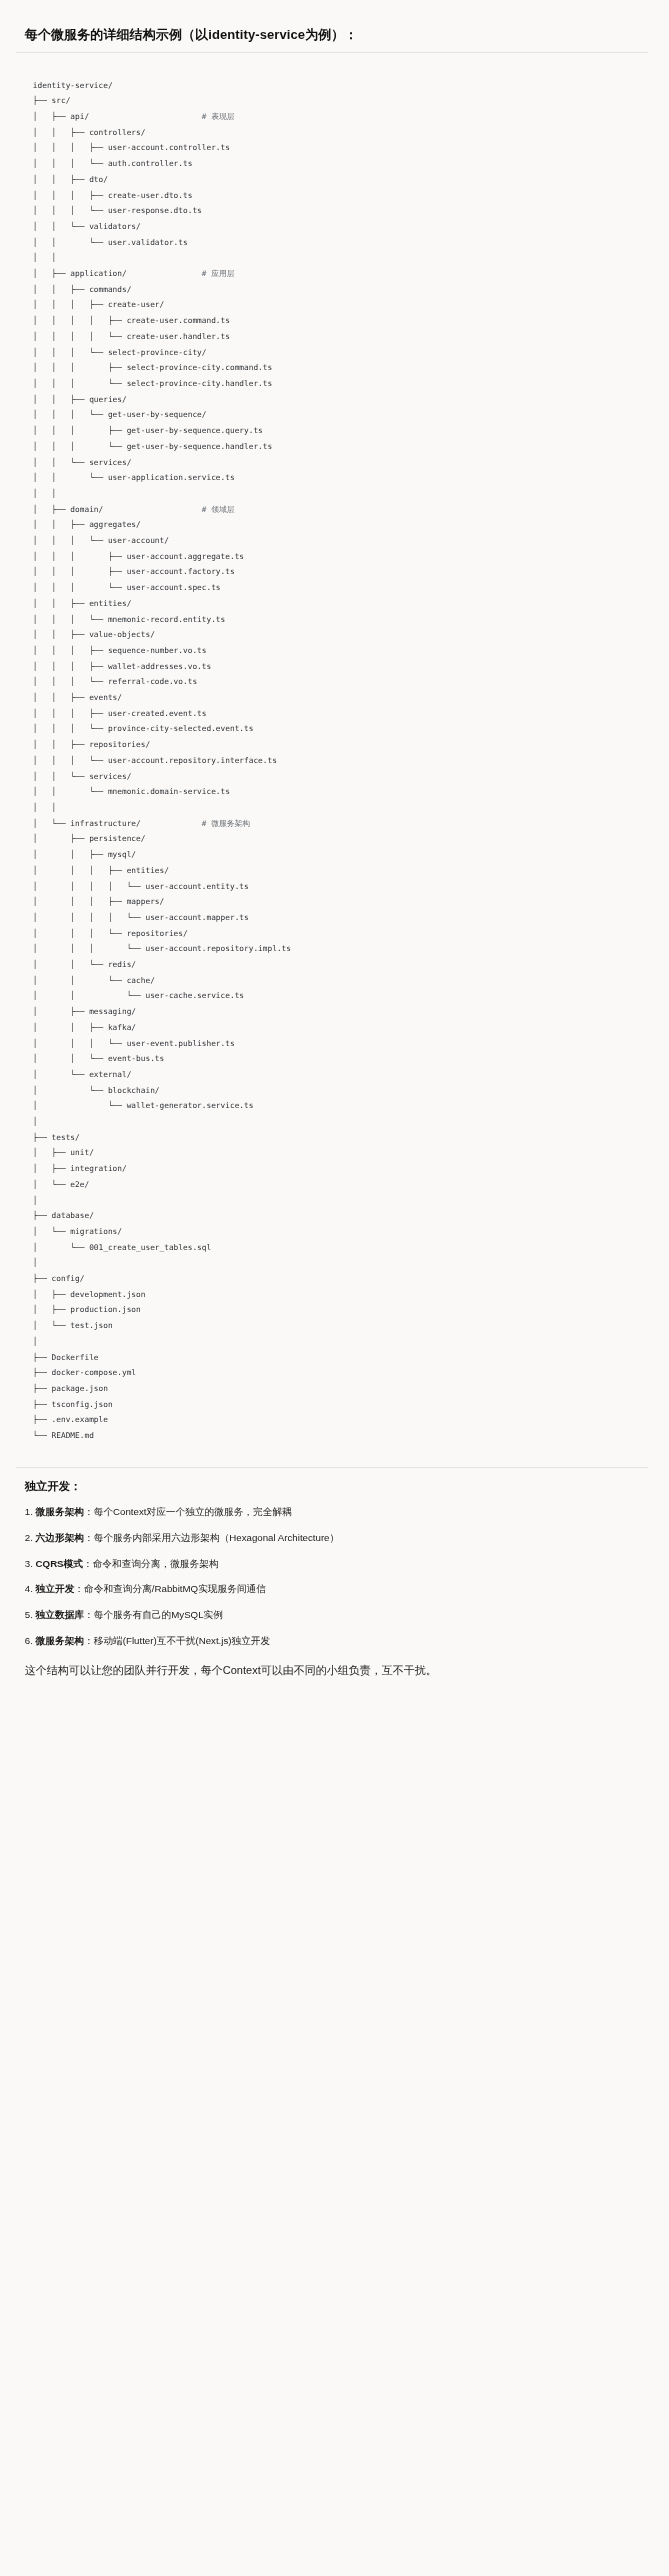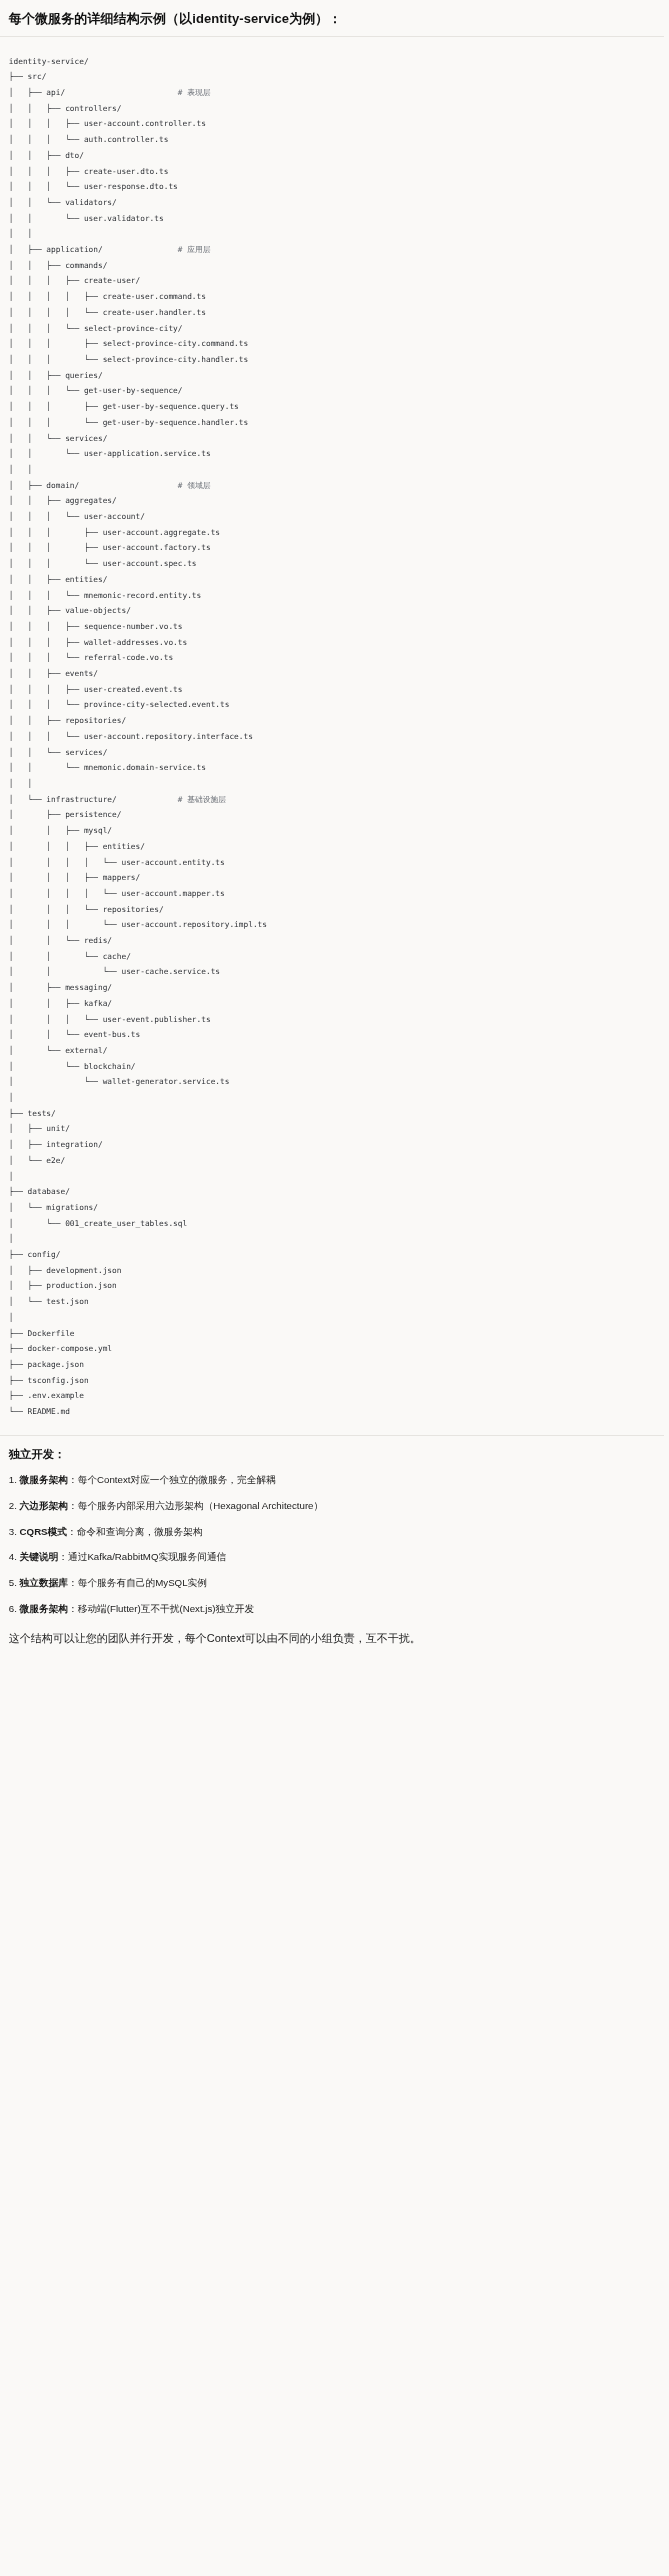--- a/index.html
+++ b/index.html
@@ -10,21 +10,21 @@
   body {
     width: 669px;
     font-family: "Liberation Sans", "DejaVu Sans", sans-serif;
     color: #1a1a1a;
     -webkit-font-smoothing: antialiased;
   }
   .page {
     width: 664px;
     box-sizing: border-box;
     background: #faf9f7;
-    padding: 0;
+    padding: 16px;
   }
 
   
   .title-block {
     padding: 10px 8.8px 8.8px 8.8px;
     border-bottom: 0.6px solid #e6e4e0;
     background: #faf9f7;
   }
   .title {
     font-size: 13px;
@@ -35,21 +35,21 @@
     margin: 0;
     font-family: "Liberation Sans", "DejaVu Sans", sans-serif;
   }
 
   
   .tree-block {
     padding: 16.3px 8.8px 15px 8.8px;
     background: #faf9f7;
   }
   pre.tree {
-    margin: 0;
+    margin: 8px;
     padding: 0;
     font-family: "DejaVu Sans Mono", "Liberation Mono", monospace;
     font-size: 7.8px;
     line-height: 15.7px;
     color: #2f3237;
     white-space: pre;
     tab-size: 4;
     overflow: visible;
     background: transparent;
   }
@@ -150,21 +150,21 @@
 │   │   │   ├── wallet-addresses.vo.ts
 │   │   │   └── referral-code.vo.ts
 │   │   ├── events/
 │   │   │   ├── user-created.event.ts
 │   │   │   └── province-city-selected.event.ts
 │   │   ├── repositories/
 │   │   │   └── user-account.repository.interface.ts
 │   │   └── services/
 │   │       └── mnemonic.domain-service.ts
 │   │
-│   └── infrastructure/             <span class="cmt"># 基础设施层</span>
+│   └── infrastructure/             <span class="cmt"># 微服务架构</span>
 │       ├── persistence/
 │       │   ├── mysql/
 │       │   │   ├── entities/
 │       │   │   │   └── user-account.entity.ts
 │       │   │   ├── mappers/
 │       │   │   │   └── user-account.mapper.ts
 │       │   │   └── repositories/
 │       │   │       └── user-account.repository.impl.ts
 │       │   └── redis/
 │       │       └── cache/
@@ -198,21 +198,21 @@
 ├── .env.example
 └── README.md</pre>
   </div>
 
   <div class="notes-block">
     <div class="notes-heading">独立开发：</div>
     <ol class="notes">
         <li><span class="num">1.</span> <span class="term">微服务架构</span><span class="desc">：每个Context对应一个独立的微服务，完全解耦</span></li>
         <li><span class="num">2.</span> <span class="term">六边形架构</span><span class="desc">：每个服务内部采用六边形架构（Hexagonal Architecture）</span></li>
         <li><span class="num">3.</span> <span class="term">CQRS模式</span><span class="desc">：命令和查询分离，微服务架构</span></li>
-        <li><span class="num">4.</span> <span class="term">关键说明</span><span class="desc">：通过Kafka/RabbitMQ实现服务间通信</span></li>
+        <li><span class="num">4.</span> <span class="term">独立开发</span><span class="desc">：命令和查询分离/RabbitMQ实现服务间通信</span></li>
         <li><span class="num">5.</span> <span class="term">独立数据库</span><span class="desc">：每个服务有自己的MySQL实例</span></li>
         <li><span class="num">6.</span> <span class="term">微服务架构</span><span class="desc">：移动端(Flutter)互不干扰(Next.js)独立开发</span></li>
       </ol>
     <div class="closing">这个结构可以让您的团队并行开发，每个Context可以由不同的小组负责，互不干扰。</div>
   </div>
 
 </div>
 
 
 </body></html>

